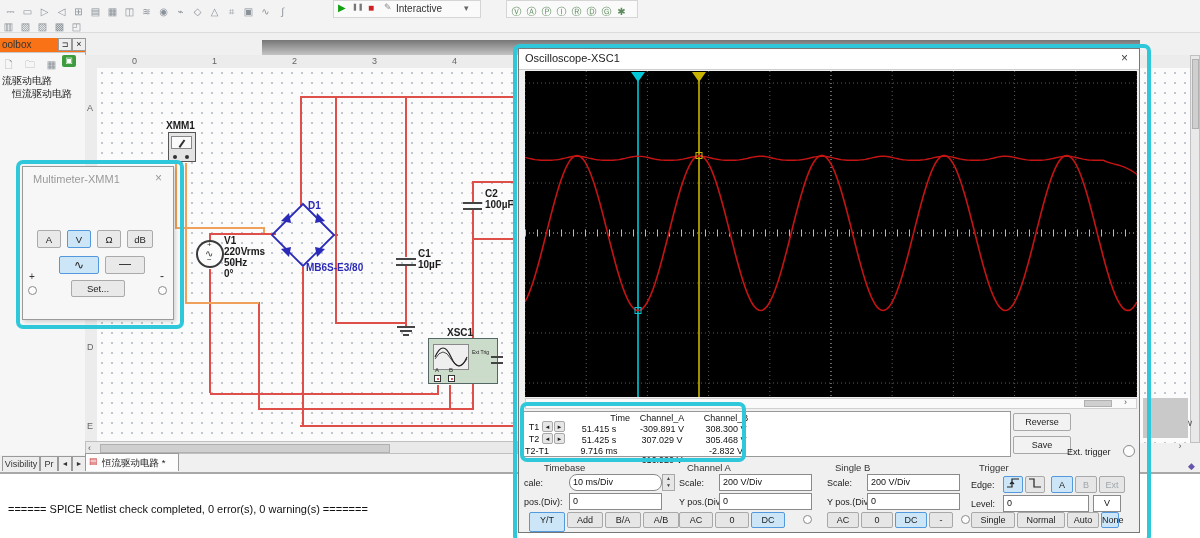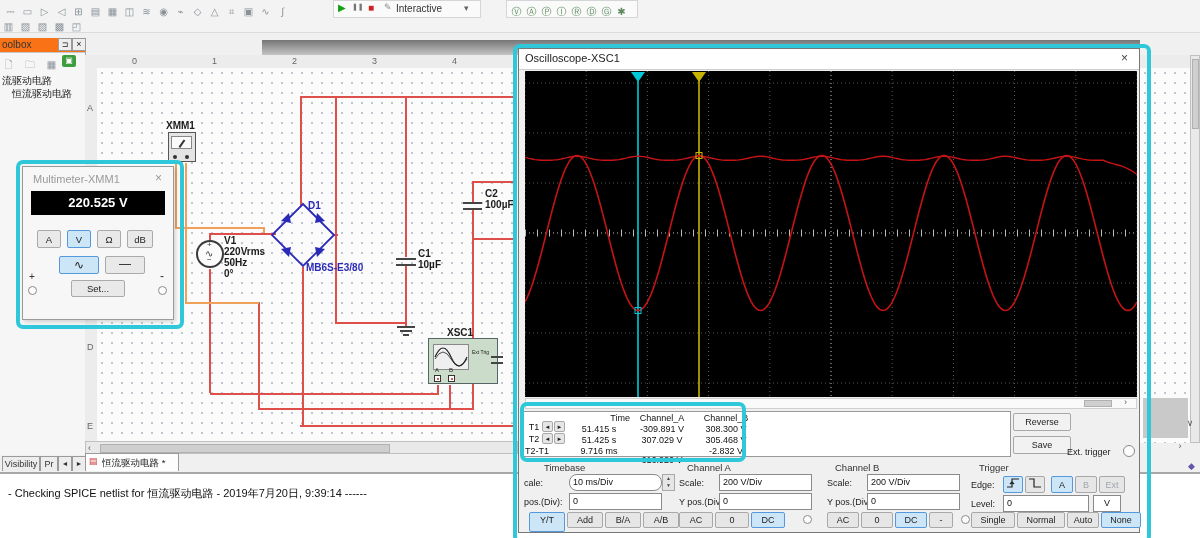--- a/index.html
+++ b/index.html
@@ -210,29 +210,26 @@
   <span>◄</span>
 </div>
 <div class="tab" style="left:72px;top:456px;width:12px;height:14px;line-height:14px;font-size:7px;">
   <span>►</span>
 </div>
 <div class="abs" style="left:85px;top:453px;width:94px;height:18px;background:#fdfdfd;border:1px solid #9a9a9a;border-bottom:none;font-size:9.5px;box-sizing:border-box;">
   <span class="abs" style="left:3px;top:2px;color:#cc3333;font-size:9px;">▤</span>
   <span class="abs" style="left:16px;top:3px;white-space:nowrap;">恒流驱动电路 *</span>
 </div>
 <div class="abs" style="left:0;top:472px;width:1200px;height:66px;background:#ffffff;border-top:2px solid #a8a8a8;">
-  <div style="position:absolute;left:8px;top:12px;font-size:11px;color:#111;white-space:nowrap;">- Checking SPICE netlist for 恒流驱动电路 - 2019年7月20日, 9:39:14 ------</div>
+  <div style="position:absolute;left:8px;top:29px;font-size:11px;color:#111;white-space:nowrap;">====== SPICE Netlist check completed, 0 error(s), 0 warning(s) =======</div>
 </div>
 
 <div class="abs" style="left:22px;top:166px;width:150px;height:152px;background:#f7f7f7;border:1px solid #9a9a9a;box-shadow:2px 2px 4px rgba(0,0,0,0.15);z-index:5;">
   <span class="abs" style="left:10px;top:6px;font-size:11px;color:#9a9a9a;">Multimeter-XMM1</span>
   <span class="abs" style="left:132px;top:4px;font-size:12px;color:#9a9a9a;">×</span>
-  <div class="abs" style="left:8px;top:24px;width:134px;height:24px;background:#000;color:#fff;font-size:13px;font-weight:bold;text-align:center;line-height:24px;">
-    <span>220.525 V</span>
-  </div>
   <div class="mmbtn" style="left:14px;top:63px;width:24px;height:18px;line-height:17px;"><span>A</span></div>
   <div class="mmbtn sel" style="left:44px;top:63px;width:24px;height:18px;line-height:17px;"><span>V</span></div>
   <div class="mmbtn" style="left:74px;top:63px;width:24px;height:18px;line-height:17px;"><span>Ω</span></div>
   <div class="mmbtn" style="left:104px;top:63px;width:26px;height:18px;line-height:17px;"><span>dB</span></div>
   <div class="mmbtn sel" style="left:36px;top:89px;width:40px;height:18px;line-height:16px;font-size:12px;"><span>∿</span></div>
   <div class="mmbtn" style="left:82px;top:89px;width:40px;height:18px;line-height:15px;font-size:12px;"><span>—</span></div>
   <span class="abs" style="left:6px;top:104px;font-size:10px;color:#333;">+</span>
   <span class="abs" style="left:137px;top:102px;font-size:12px;color:#333;">-</span>
   <div class="radio" style="left:5px;top:119px;"></div>
   <div class="radio" style="left:135px;top:119px;"></div>
@@ -325,21 +322,21 @@
   <span class="grpt" style="left:168px;top:413px;">Channel A</span>
   <span class="lbl" style="left:160px;top:429px;">Scale:</span>
   <div class="inp" style="left:200px;top:425px;width:93px;height:17px;"><span>200  V/Div</span></div>
   <span class="lbl" style="left:160px;top:448px;">Y pos.(Div):</span>
   <div class="inp" style="left:200px;top:444px;width:93px;height:17px;"><span>0</span></div>
   <div class="btn" style="left:160px;top:463px;width:34px;height:16px;line-height:15px;"><span>AC</span></div>
   <div class="btn" style="left:196px;top:463px;width:34px;height:16px;line-height:15px;"><span>0</span></div>
   <div class="btn sel" style="left:232px;top:463px;width:34px;height:16px;line-height:15px;"><span>DC</span></div>
   <div class="radio" style="left:284px;top:466px;"></div>
 
-  <span class="grpt" style="left:316px;top:413px;">Channel B</span>
+  <span class="grpt" style="left:316px;top:413px;">Single B</span>
   <span class="lbl" style="left:308px;top:429px;">Scale:</span>
   <div class="inp" style="left:348px;top:425px;width:93px;height:17px;"><span>200  V/Div</span></div>
   <span class="lbl" style="left:308px;top:448px;">Y pos.(Div):</span>
   <div class="inp" style="left:348px;top:444px;width:93px;height:17px;"><span>0</span></div>
   <div class="btn" style="left:308px;top:463px;width:32px;height:16px;line-height:15px;"><span>AC</span></div>
   <div class="btn" style="left:342px;top:463px;width:32px;height:16px;line-height:15px;"><span>0</span></div>
   <div class="btn sel" style="left:376px;top:463px;width:32px;height:16px;line-height:15px;"><span>DC</span></div>
   <div class="btn" style="left:410px;top:463px;width:24px;height:16px;line-height:15px;"><span>-</span></div>
   <div class="radio" style="left:442px;top:466px;"></div>
 
@@ -357,17 +354,17 @@
   </div>
   <div class="btn sel" style="left:532px;top:427px;width:22px;height:17px;line-height:16px;"><span>A</span></div>
   <div class="btn dis" style="left:556px;top:427px;width:22px;height:17px;line-height:16px;"><span>B</span></div>
   <div class="btn dis" style="left:580px;top:427px;width:26px;height:17px;line-height:16px;"><span>Ext</span></div>
   <span class="lbl" style="left:452px;top:450px;">Level:</span>
   <div class="inp" style="left:484px;top:446px;width:86px;height:17px;"><span>0</span></div>
   <div class="inp" style="left:574px;top:446px;width:28px;height:17px;text-align:center;"><span>V</span></div>
   <div class="btn" style="left:452px;top:463px;width:44px;height:16px;line-height:15px;"><span>Single</span></div>
   <div class="btn" style="left:498px;top:463px;width:48px;height:16px;line-height:15px;"><span>Normal</span></div>
   <div class="btn" style="left:548px;top:463px;width:32px;height:16px;line-height:15px;"><span>Auto</span></div>
-  <div class="btn sel" style="left:582px;top:463px;width:40px;height:16px;line-height:15px;"><span>None</span></div>
+  <div class="btn sel" style="left:582px;top:463px;width:18px;height:16px;line-height:15px;"><span>None</span></div>
 </div>
 
 <div class="hl" style="left:513px;top:44px;width:630px;height:491px;"></div>
 <div class="hl" style="left:520px;top:402px;width:218px;height:52px;"></div>
 
 </body></html>

